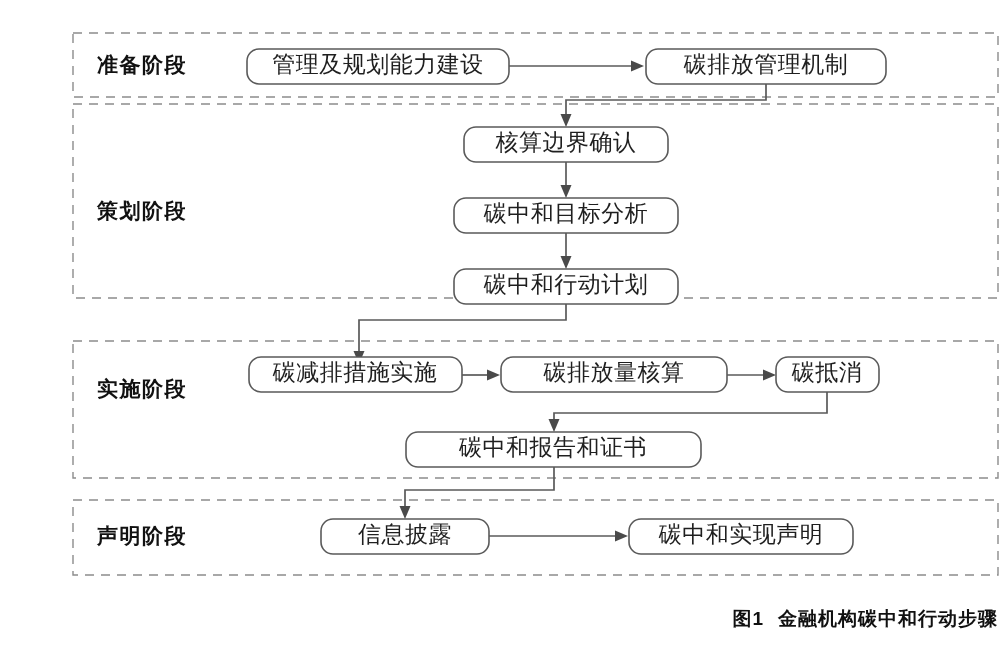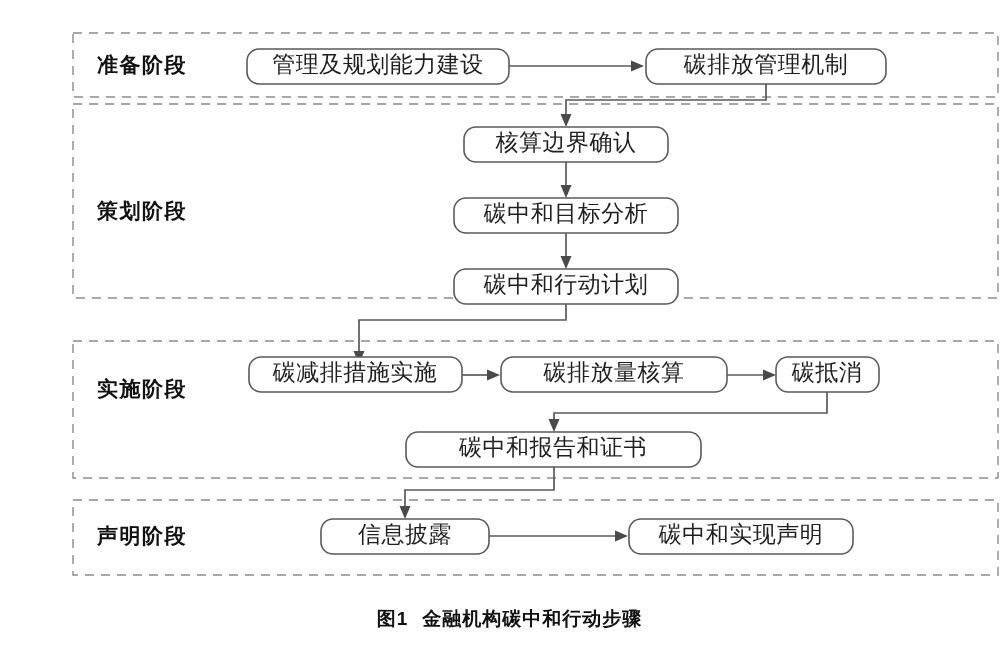--- a/index.html
+++ b/index.html
@@ -66,21 +66,21 @@
   }
   .arrow-head {
     fill: #4a4a4a;
     stroke: none;
   }
   .caption {
     position: absolute;
     left: 0;
     top: 606px;
     width: 977px;
-    text-align: center;
+    text-align: right;
     font-family: "Liberation Sans", "DejaVu Sans", sans-serif;
     font-size: 19px;
     font-weight: bold;
     color: #111111;
     letter-spacing: 1px;
   }
   .caption .cap-num { margin-right: 14px; }
 </style>
 </head>
 <body>

